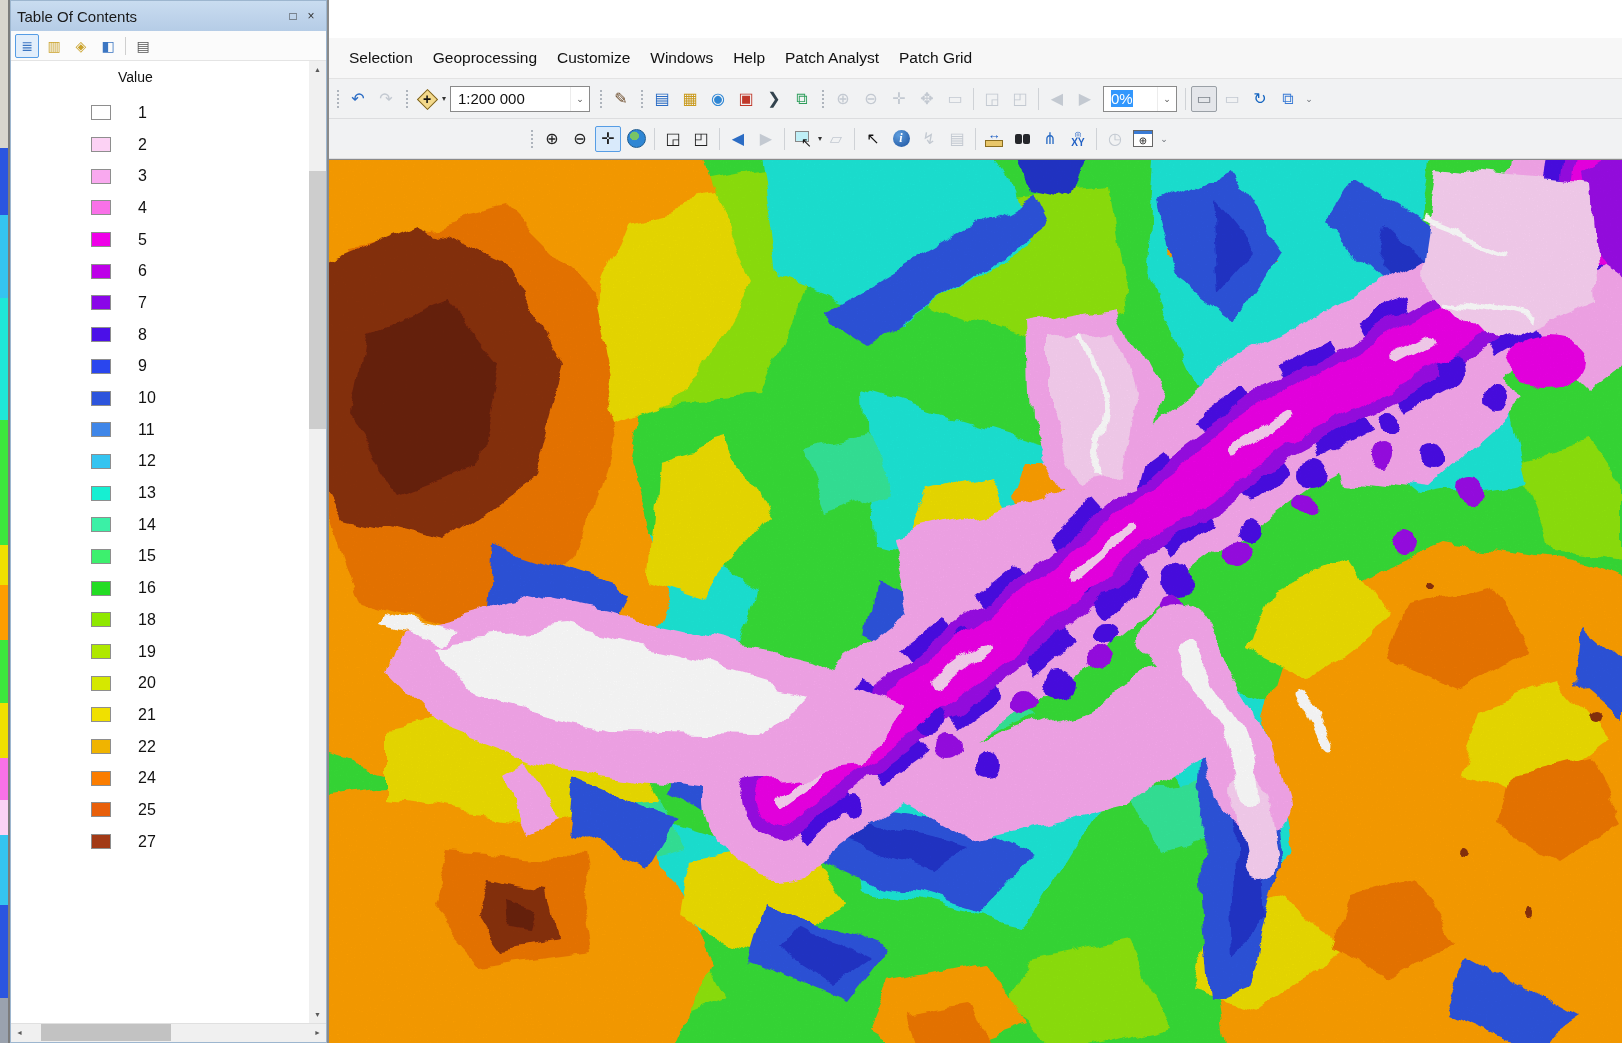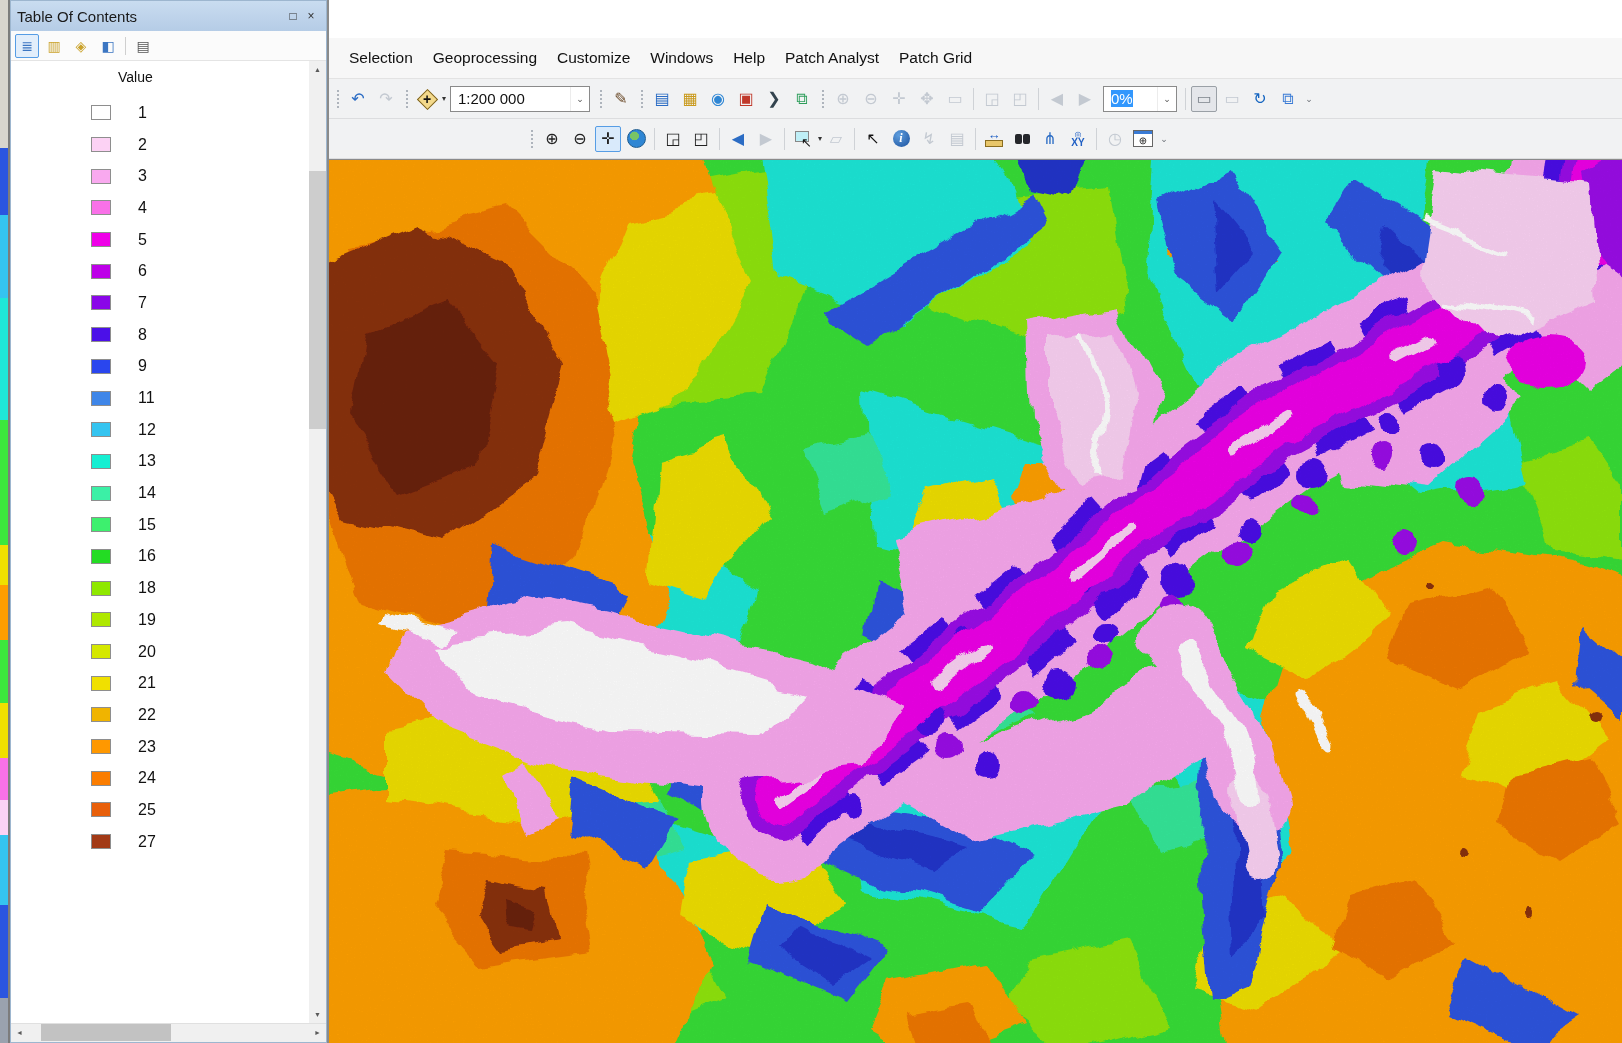--- a/index.html
+++ b/index.html
@@ -138,20 +138,24 @@
           </div>
           <div class="lg-row">
             <span class="swatch" style="background: rgb(75, 16, 232);"></span>
             <span class="lg-label">8</span>
           </div>
           <div class="lg-row">
             <span class="swatch" style="background: rgb(42, 70, 238);"></span>
             <span class="lg-label">9</span>
           </div>
           <div class="lg-row">
+            <span class="swatch" style="background: rgb(45, 85, 220);"></span>
+            <span class="lg-label">10</span>
+          </div>
+          <div class="lg-row">
             <span class="swatch" style="background: rgb(63, 134, 232);"></span>
             <span class="lg-label">11</span>
           </div>
           <div class="lg-row">
             <span class="swatch" style="background: rgb(53, 196, 240);"></span>
             <span class="lg-label">12</span>
           </div>
           <div class="lg-row">
             <span class="swatch" style="background: rgb(22, 239, 210);"></span>
             <span class="lg-label">13</span>
@@ -180,24 +184,20 @@
             <span class="swatch" style="background: rgb(213, 232, 0);"></span>
             <span class="lg-label">20</span>
           </div>
           <div class="lg-row">
             <span class="swatch" style="background: rgb(240, 224, 0);"></span>
             <span class="lg-label">21</span>
           </div>
           <div class="lg-row">
             <span class="swatch" style="background: rgb(240, 180, 0);"></span>
             <span class="lg-label">22</span>
-          </div>
-          <div class="lg-row">
-            <span class="swatch" style="background: rgb(255, 152, 0);"></span>
-            <span class="lg-label">23</span>
           </div>
           <div class="lg-row">
             <span class="swatch" style="background: rgb(251, 125, 0);"></span>
             <span class="lg-label">24</span>
           </div>
           <div class="lg-row">
             <span class="swatch" style="background: rgb(232, 95, 10);"></span>
             <span class="lg-label">25</span>
           </div>
           <div class="lg-row">

